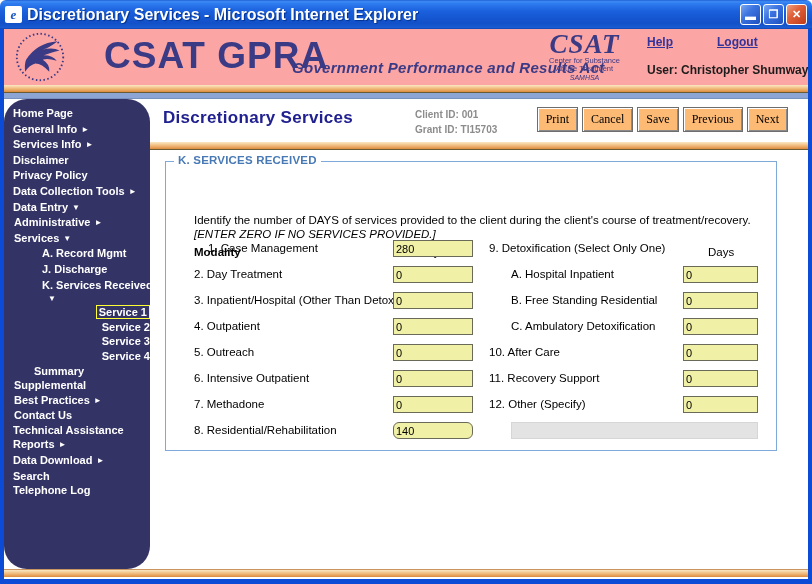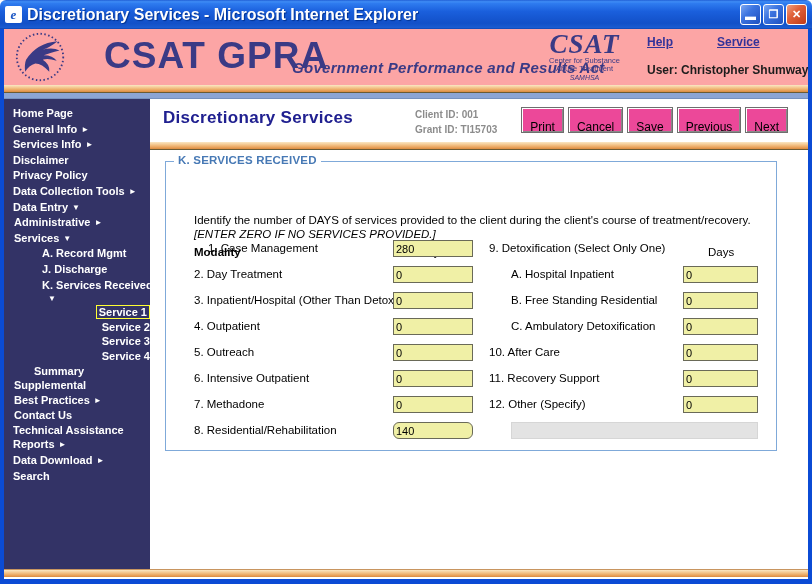--- a/index.html
+++ b/index.html
@@ -46,37 +46,37 @@
 
   
   .strip-orange { width:804px; height:8px;
     background:linear-gradient(180deg,#FAE7C4 0%,#F2C084 45%,#E59A50 85%,#D88A40 100%);
     border-bottom:1px solid #6B5B33; }
   .strip-blue { width:804px; height:6px; background:#8CA5D4; border-bottom:1px solid #7691BE; }
 
   
   .main { position:relative; width:804px; height:470px; background:#fff; display:flex; }
   .sidebar { width:146px; height:470px; background:#333366; color:#fff; font-weight:bold;
-    font-size:11px; padding-top:7px; flex:0 0 auto; }
+    font-size:11px; padding-top:7px; flex:0 0 auto;border-radius:23px; }
   .nav-item { line-height:14.6px; white-space:nowrap; cursor:pointer; }
   .lvl0 { padding-left:9px; } .lvl1 { padding-left:10px; } .lvl2 { padding-left:38px; }
   .lvl2b { padding-left:30px; } .lvl3 { padding-left:45px;text-align:right; }
   .arrow { font-size:8px; color:#FFFFFF; margin-left:4px; vertical-align:1px; }
   .arrow-newline .arrow { display:block; margin-left:6px; line-height:13px; }
   .nav-item.selected .lbl { border:1px solid #FFFF33; padding:0 2px; }
 
   
   .content { position:relative; width:658px; height:470px; background:#fff; }
   .page-title { position:absolute; left:13px; top:9px; font-size:17px; font-weight:bold;
     color:#202090; letter-spacing:0.3px; }
   .ids { position:absolute; left:265px; top:8px; font-size:10px; font-weight:bold; color:#8C8C8C; line-height:15px; }
   .btn-row { position:absolute; right:20px; top:8px; display:flex; gap:4px; }
-  .xp-btn { height:25px; padding:12px 8px; background:#ec4899; border:1px solid #6E6E6E;
+  .xp-btn { height:25px; padding:4px 8px; background:#fdba74; border:1px solid #6E6E6E;
     box-shadow:inset 1px 1px 0 #FFFFFF, inset -1px -1px 0 #8A8A8A;
-    font-size:12px; font-family:Liberation Sans, sans-serif; color:#000; cursor:pointer; }
+    font-size:12px; font-family:Liberation Serif, serif; color:#000; cursor:pointer; }
   .content-divider { position:absolute; left:0; top:43px; width:658px; height:8px;
     background:linear-gradient(180deg,#FAE7C4 0%,#F2C084 45%,#E59A50 85%,#D88A40 100%);
     border-bottom:1px solid #6B5B33; }
 
   
   .fs { position:absolute; left:15px; top:62px; width:612px; height:290px;
     border:1px solid #7FA9D9; background:#fff; }
   .fs-legend { position:absolute; left:8px; top:-8px; background:#fff; padding:0 4px;
     color:#4779B5; font-weight:bold; font-size:11.5px; letter-spacing:0.2px; }
   .fs .txt { position:absolute; font-size:11.5px; color:#000; white-space:nowrap;margin-top:28px; }
@@ -128,21 +128,21 @@
       <span class="brand">CSAT GPRA</span>
       <span class="tagline">Government Performance and Results Act</span>
       <span class="csat-logo">
         <div class="big">CSAT</div>
         <div class="sub">Center for Substance</div>
         <div class="sub">Abuse Treatment</div>
         <div class="samhsa">SAMHSA</div>
       </span>
       <span class="top-links">
         <a>Help</a>
-        <a class="lnk2">Service</a>
+        <a class="lnk2">Logout</a>
       </span>
       <span class="user-line">User: Christopher Shumway</span>
     </div>
 
     <div class="strip-orange"></div>
     <div class="strip-blue"></div>
 
     <div class="main">
 
       <div class="sidebar">
@@ -163,20 +163,21 @@
         <div class="nav-item lvl3"><span class="lbl">Service 3</span></div>
         <div class="nav-item lvl3"><span class="lbl">Service 4</span></div>
         <div class="nav-item lvl2b"><span class="lbl">Summary</span></div>
         <div class="nav-item lvl1"><span class="lbl">Supplemental</span></div>
         <div class="nav-item lvl1"><span class="lbl">Best Practices</span><span class="arrow">►</span></div>
         <div class="nav-item lvl1"><span class="lbl">Contact Us</span></div>
         <div class="nav-item lvl0"><span class="lbl">Technical Assistance</span></div>
         <div class="nav-item lvl0"><span class="lbl">Reports</span><span class="arrow">►</span></div>
         <div class="nav-item lvl0"><span class="lbl">Data Download</span><span class="arrow">►</span></div>
         <div class="nav-item lvl0"><span class="lbl">Search</span></div>
+        <div class="nav-item lvl0"><span class="lbl">Telephone Log</span></div>
       </div>
 
       <div class="content">
         <span class="page-title">Discretionary Services</span>
         <span class="ids">
           <div>Client ID: 001</div>
           <div>Grant ID: TI15703</div>
         </span>
         <span class="btn-row">
           <button class="xp-btn">Print</button>

